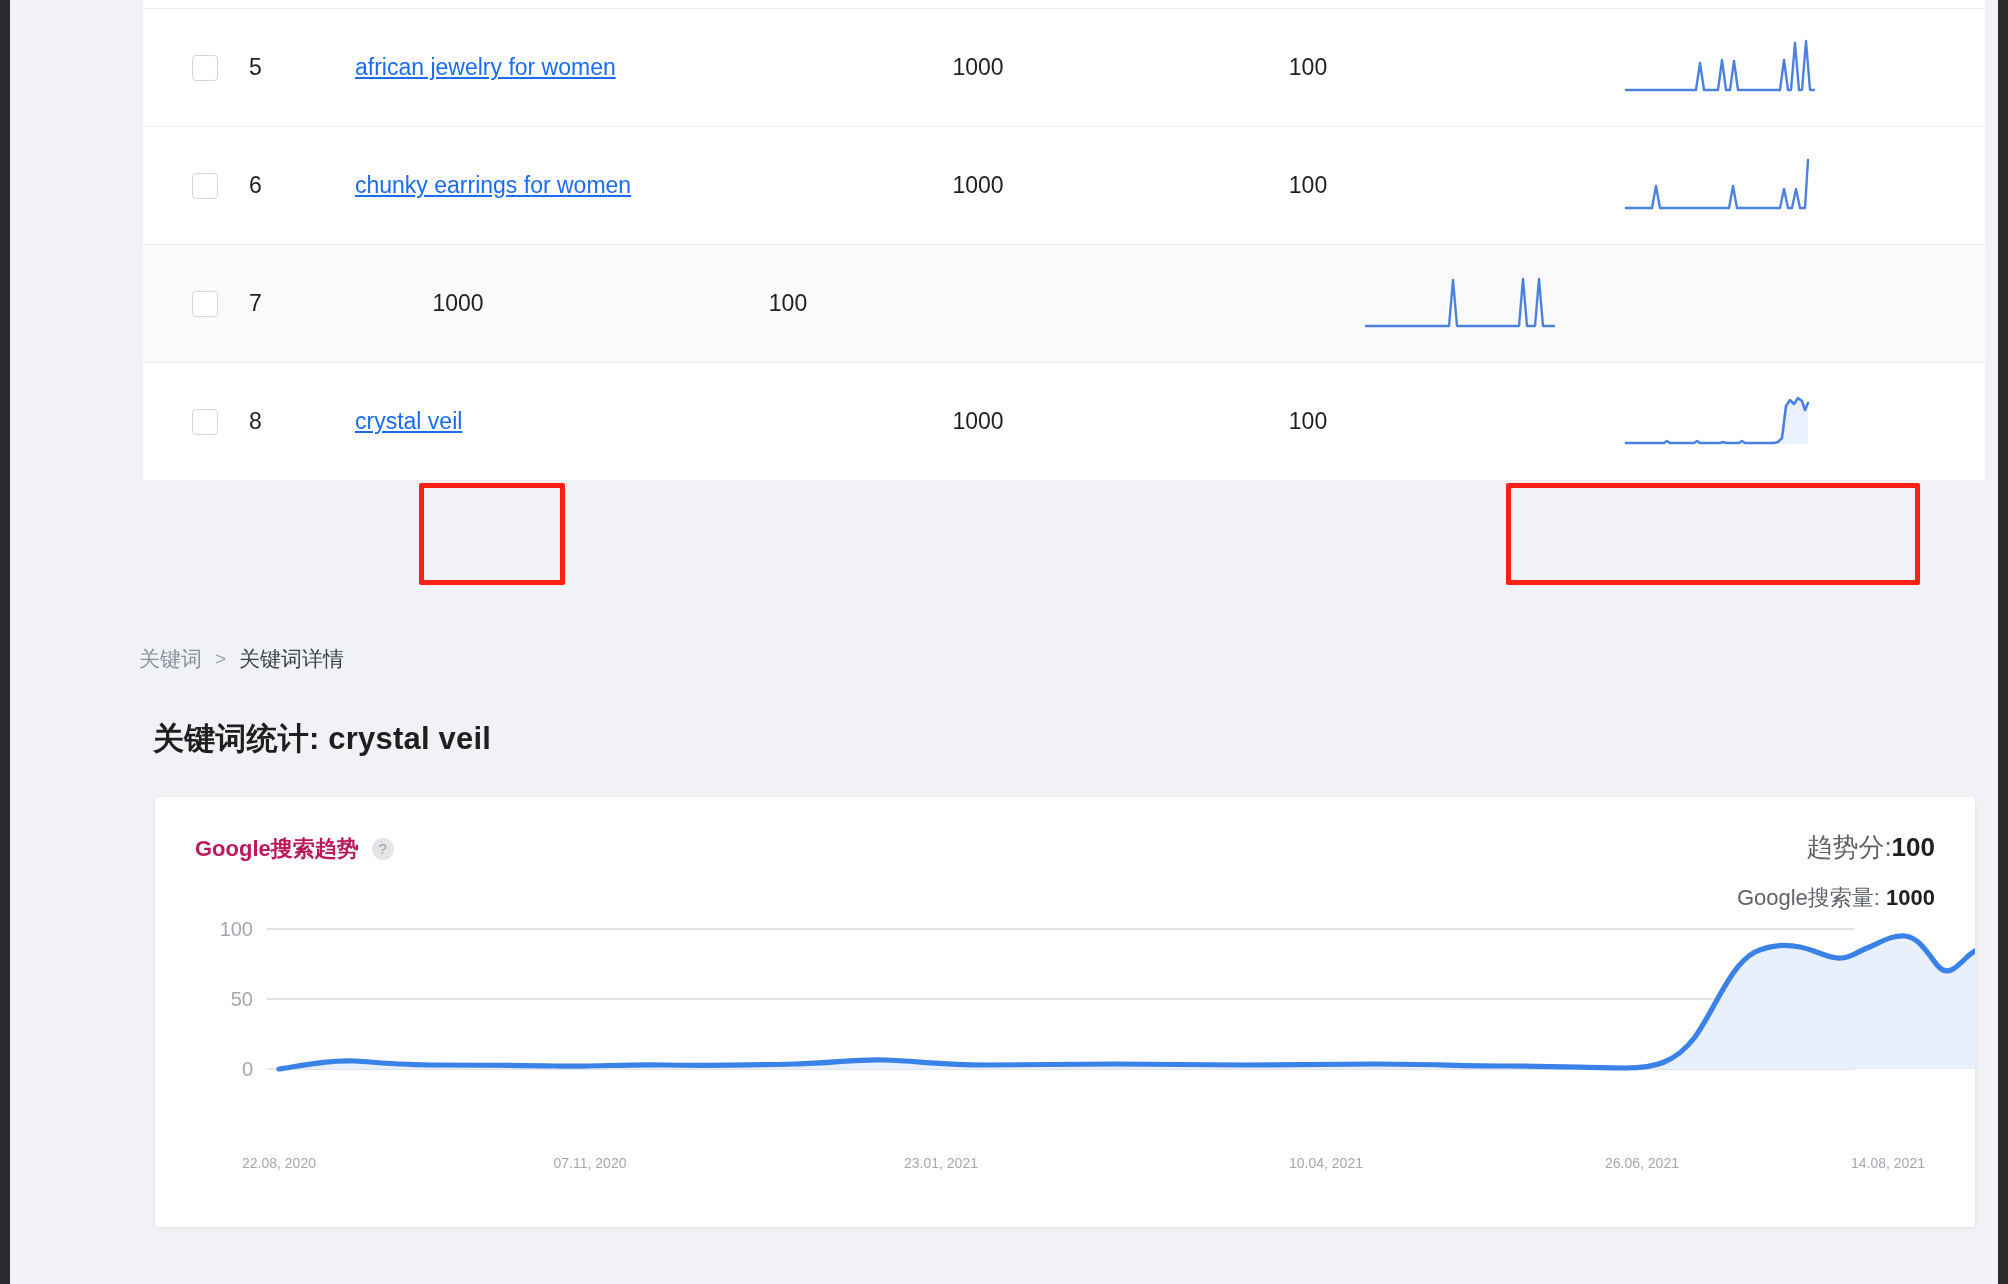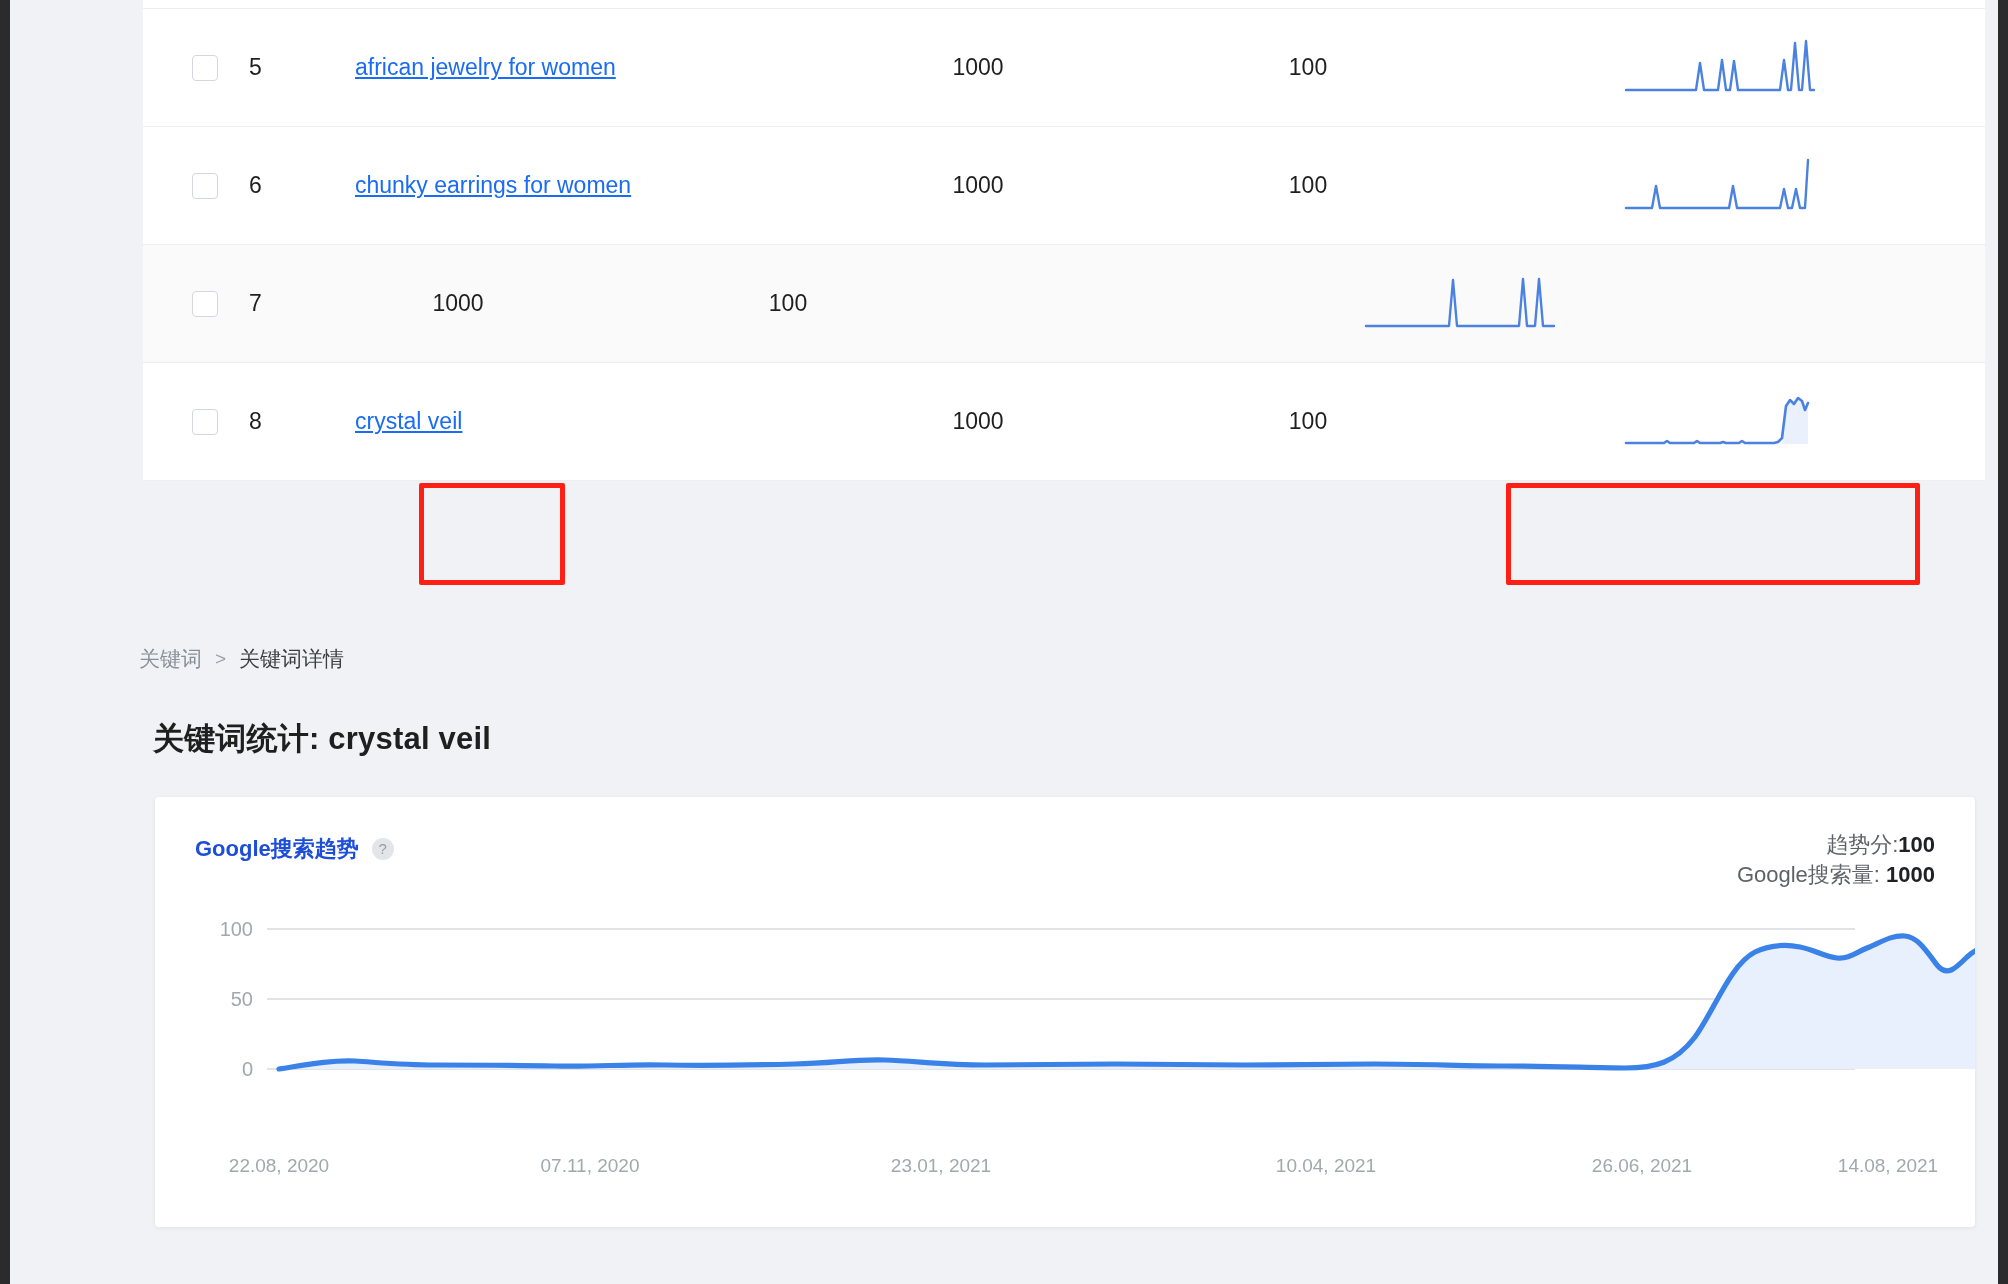--- a/index.html
+++ b/index.html
@@ -70,43 +70,43 @@
 
   
   .chart-card{
     position:absolute;left:145px;top:797px;width:1820px;height:430px;
     background:#fff;border-radius:4px;
     box-shadow:0 1px 4px rgba(0,0,0,.07);
   }
   .chart-head-left{
     position:absolute;left:40px;top:37px;display:flex;align-items:center;gap:13px;
   }
-  .chart-head-left .ttl{font-size:22px;color:#1d4ed8;font-weight:bold;}
+  .chart-head-left .ttl{font-size:22px;color:#be185d;font-weight:bold;}
   .help-icon{
     width:22px;height:22px;border-radius:50%;background:#e3e5e8;color:#9aa0a6;
     font-size:15px;line-height:22px;text-align:center;display:inline-block;
     font-family:"Liberation Sans",sans-serif;
   }
   .chart-head-right{
     position:absolute;right:40px;top:33px;text-align:right;
   }
-  .chart-head-right .r1{font-size:22px;color:#5f6368;}
+  .chart-head-right .r1{font-size:26px;color:#5f6368;margin-bottom:18px;}
   .chart-head-right .r1 b{color:#202124;font-weight:bold;}
   .chart-head-right .r2{font-size:22px;color:#5f6368;}
   .chart-head-right .r2 b{color:#202124;font-weight:bold;}
 
   .plot{
     position:absolute;left:0;top:120px;width:1820px;height:250px;
   }
   .plot svg{display:block;}
   .xlabels{
     position:absolute;left:0;top:358px;width:1820px;height:26px;
   }
   .xlabels span{
-    position:absolute;font-size:19px;color:#a3a8ae;white-space:nowrap;
+    position:absolute;font-size:14px;color:#a3a8ae;white-space:nowrap;
     transform:translateX(-50%);
   }
 </style>
 </head>
 <body>
 
 <div class="viewport">
 
   <div class="table-panel">
 

